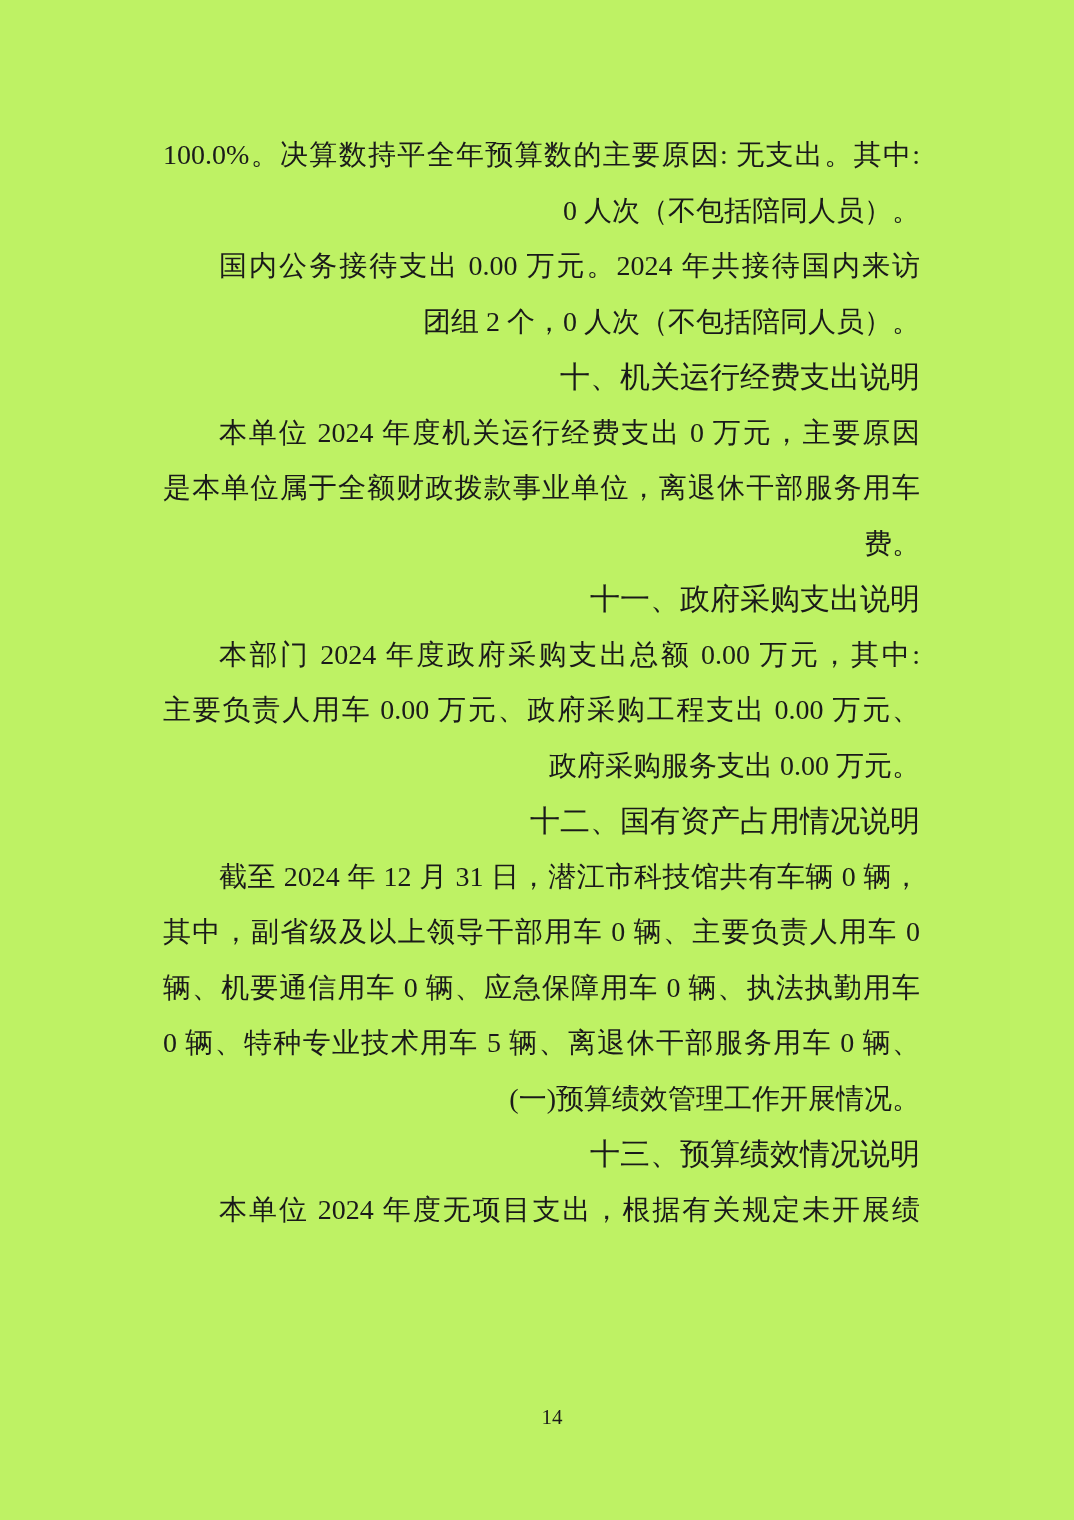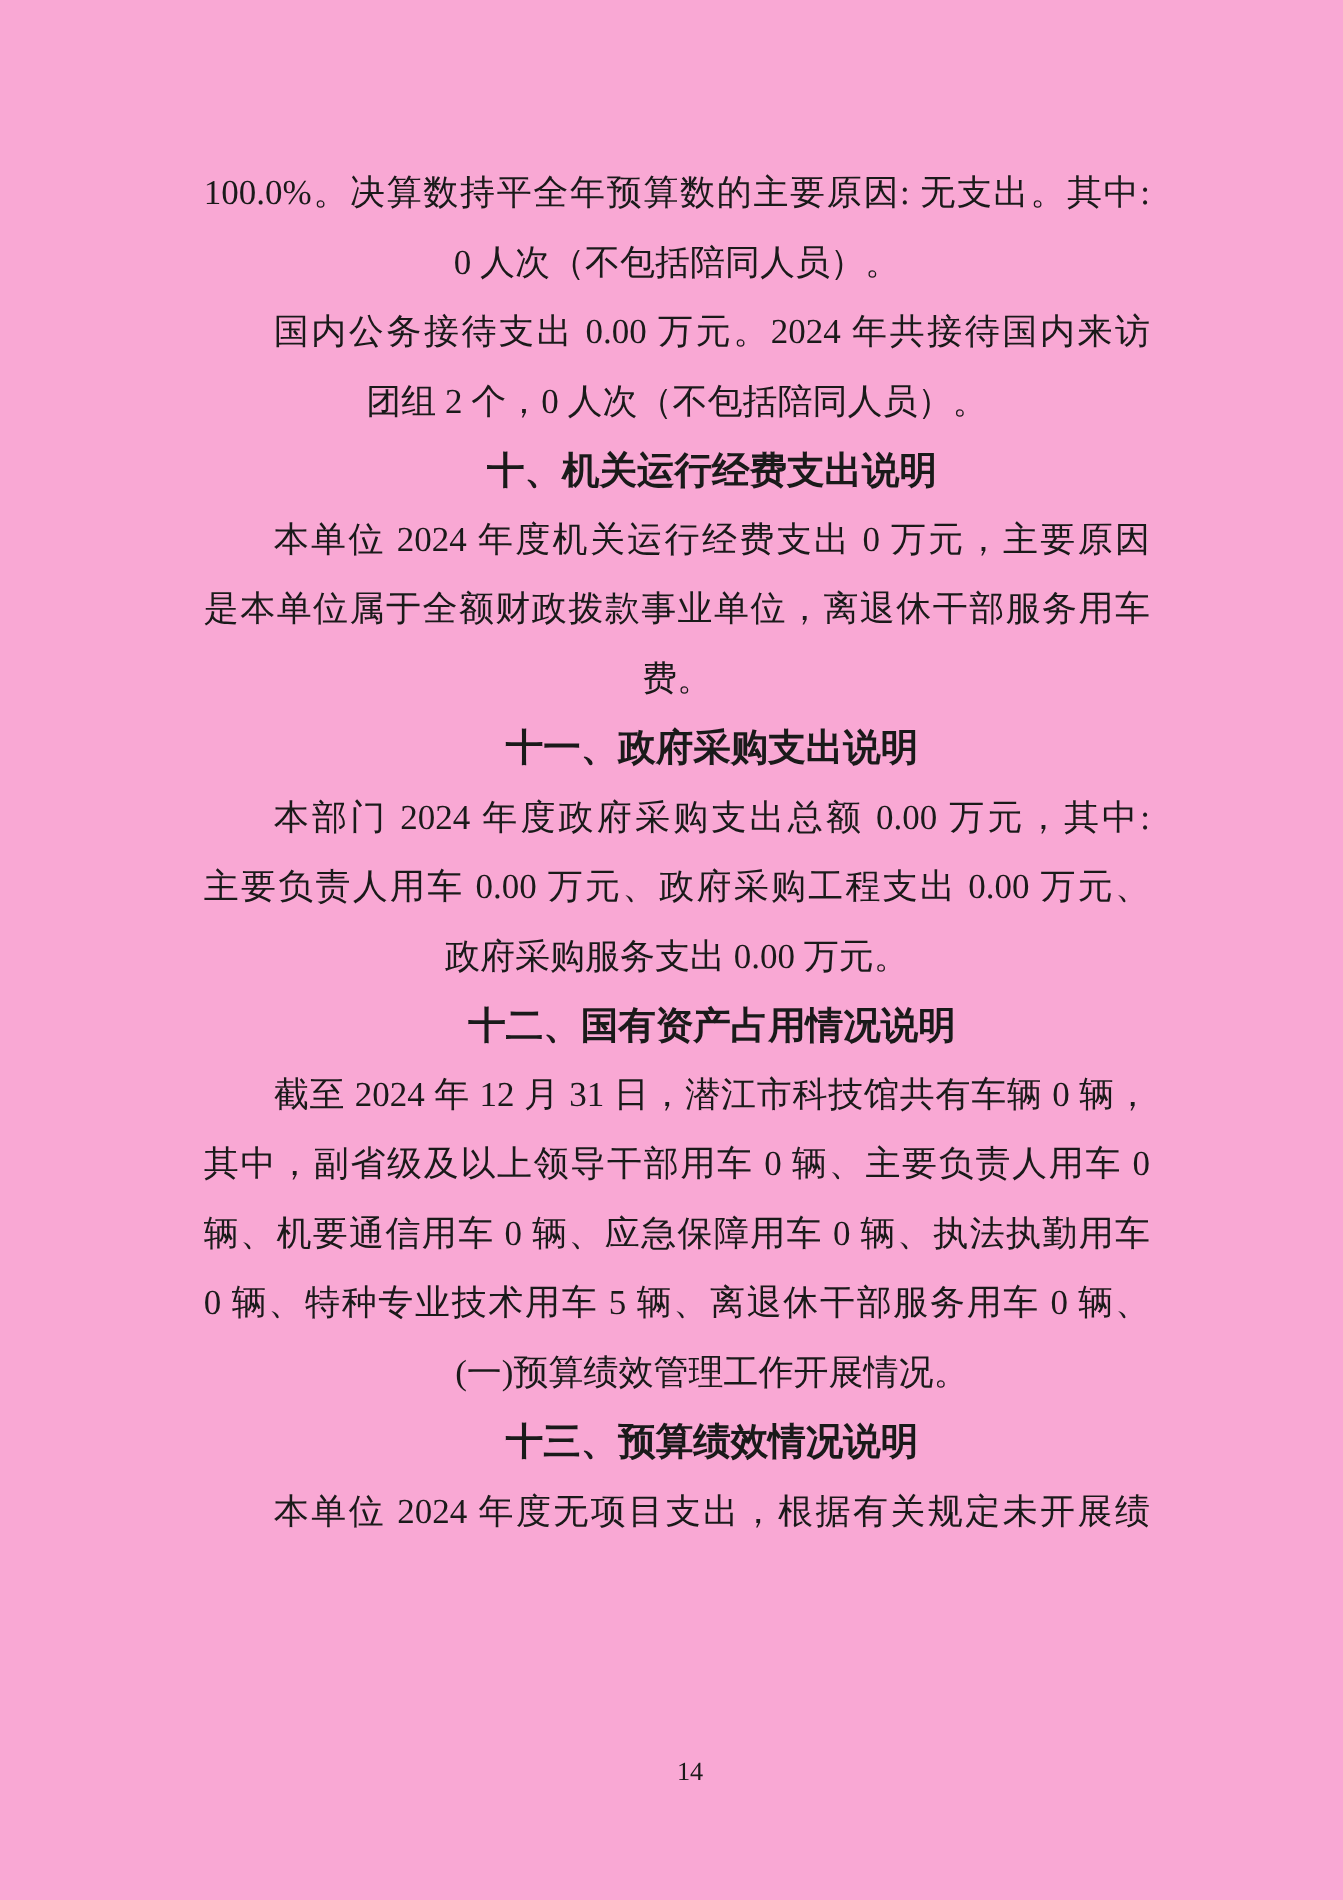--- a/index.html
+++ b/index.html
@@ -4,48 +4,48 @@
 <style>
   html, body { margin: 0; padding: 0; }
   body {
     width: 1074px; height: 1520px;
     background: #ffffff;
     font-family: "Liberation Serif", "DejaVu Serif", serif;
   }
   .page {
     position: relative;
     width: 1074px; height: 1520px;
-    background: #f9a8d4;
+    background: #bef264;
     color: #1a1a1a;
     overflow: hidden;
   }
   .content {
     position: absolute;
     left: 163px; top: 127px;
     width: 757px;
   }
   .line {
     font-family: "Liberation Serif", "DejaVu Serif", serif;
     font-size: 28px;
     line-height: 55.5px;
     height: 55.5px;
     overflow: hidden;
-    text-align: center;
+    text-align: right;
     color: #1a1a1a;
   }
   .line.fill {
     text-align: justify;
     text-align-last: justify;
   }
   .line.indent {
     text-indent: 56px;
   }
   .line.heading {
     font-family: "Liberation Sans", "DejaVu Sans", sans-serif;
-    font-weight: 700;
+    font-weight: 400;
     font-size: 30px;
   }
   .page-footer {
     position: absolute;
     left: 15px; top: 1405px;
     width: 100%;
     text-align: center;
   }
   .page-footer span {
     font-family: "Liberation Serif", "DejaVu Serif", serif;

